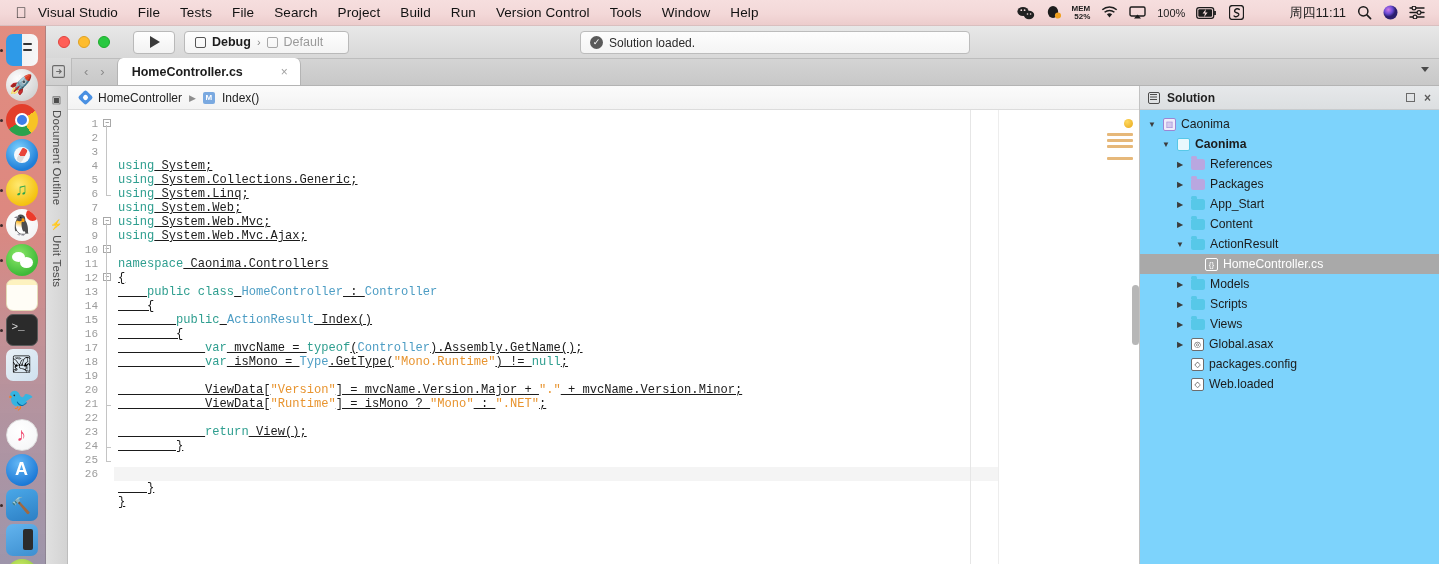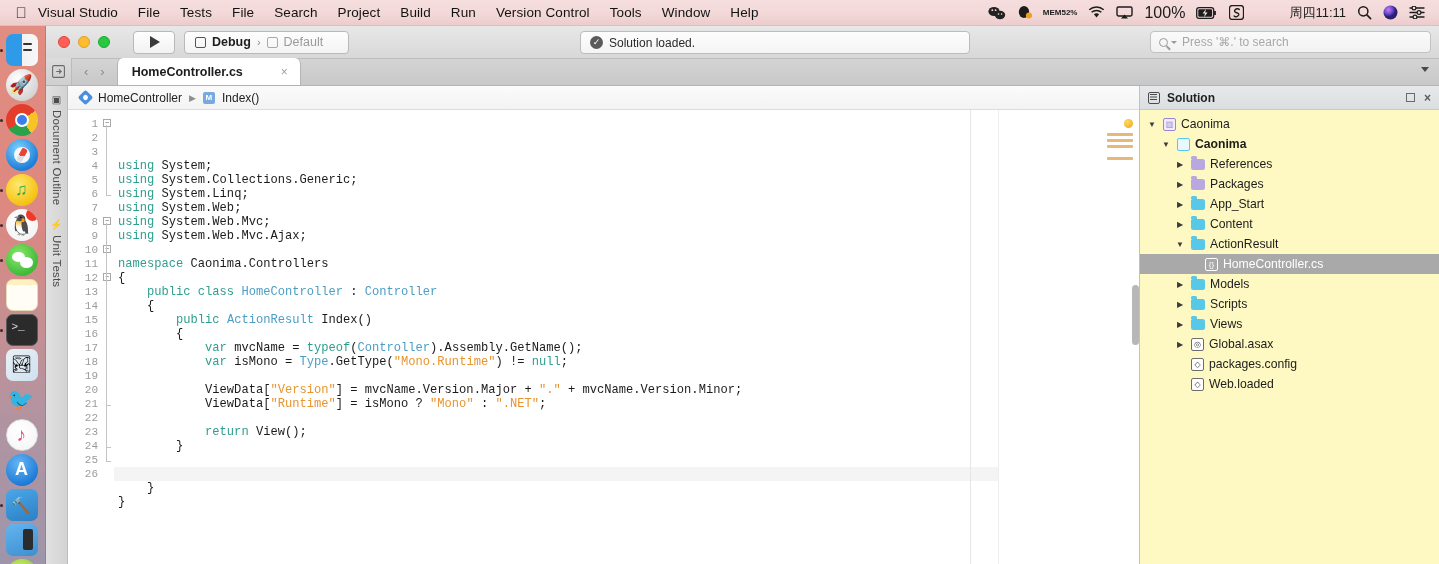--- a/index.html
+++ b/index.html
@@ -15,24 +15,24 @@
   #menubar{
     position:absolute; top:0; left:0; width:1439px; height:26px;
     background:linear-gradient(180deg,#f6dede 0%,#f3d8d8 55%,#eccccc 100%);
     display:flex; align-items:center; padding:0 8px; z-index:50;
     border-bottom:1px solid #d9bfbf;
   }
   .mb-apple{ width:26px; text-align:center; font-size:15px; color:#1c1c1c; line-height:1; }
   .mb-item{ padding:0 10px; font-size:13.5px; color:#121212; letter-spacing:.1px; }
   .mb-item.bold{ font-weight:normal; padding-left:4px;}
   .mb-right{ margin-left:auto; display:flex; align-items:center; gap:11px; padding-right:6px;}
-  .mb-right > div{ display:flex; align-items:flex-start; color:#1c1c1c; }
+  .mb-right > div{ display:flex; align-items:flex-end; color:#1c1c1c;flex-direction:column; }
   .mi-mem{ font-size:8px; line-height:8px; text-align:center; font-weight:bold; }
   .mi-clock{ font-size:13px;margin-left:34px; }
-  .mi-batt{ font-size:16px; }
+  .mi-batt{ font-size:11px; }
 
   
   #dock{
     position:absolute; left:0; top:26px; width:46px; height:538px;
     background:linear-gradient(180deg, rgba(232,126,110,.80) 0%, rgba(226,120,110,.80) 35%, rgba(176,136,150,.82) 70%, rgba(150,140,165,.85) 100%);
     border-right:1px solid rgba(120,110,120,.45);
     display:flex; flex-direction:column; align-items:center;
     padding-top:8px; gap:1px; z-index:40;
   }
   .dk{ width:34px; height:34px; position:relative; flex:0 0 auto; }
@@ -182,33 +182,33 @@
   .foldline{ position:absolute; left:4px; width:1px; background:#c4c4c4; }
   .foldend{ position:absolute; left:4px; width:5px;height:1px;background:#c4c4c4; }
   #codearea{
     flex:1; padding-top:7px; font-family:"Liberation Mono", monospace; font-size:12.1px;
     line-height:14px; color:#1b1b1b; white-space:pre; position:relative; overflow:hidden;
   }
   #codearea .ln{ height:14px; line-height:14px; padding-left:4px; }
   .kw{ color:#2e9e8f; }
   .typ{ color:#4d9dc4; }
   .str{ color:#e8942f; }
-  .ident{ color:#1b1b1b; }
+  .ident{ color:#1b1b1b;text-decoration:underline; }
   .curline{ background:#f4f4f4; }
   .colguide{ position:absolute; top:0; bottom:0; left:0; width:1px; background:#e6e6e6; }
 
   #rightmargin{ width:141px; flex:0 0 auto; background:#fff; position:relative; border-left:1px solid #ededed;}
   .warnmark{ position:absolute; right:6px; height:3px; width:26px; background:#e6b87a; border-radius:1px; }
   .warndot{ position:absolute; right:6px; width:9px;height:9px;border-radius:50%;
      background:radial-gradient(circle at 35% 30%,#ffd95e,#e8a81c); }
   .vscroll{ position:absolute; right:0; width:7px; background:#b7b7b7; border-radius:4px; }
 
   
   #solution{
-    width:300px; flex:0 0 auto; background:#fef9c3; border-left:1px solid #c2c2c2;
+    width:300px; flex:0 0 auto; background:#7dd3fc; border-left:1px solid #c2c2c2;
     display:flex; flex-direction:column;
   }
   #solhead{
     height:24px; background:linear-gradient(180deg,#e6e8ea,#dcdfe1); border-bottom:1px solid #c8cbcd;
     display:flex; align-items:center; gap:7px; padding:0 8px; font-size:12px; font-weight:bold; color:#1f1f1f;
   }
   .solicon{ width:12px;height:12px;border:1.3px solid #4b4b4b;border-radius:2px;position:relative;}
   .solicon:after{content:"";position:absolute;left:1px;top:1.5px;width:7px;height:1px;background:#4b4b4b;
      box-shadow:0 2.5px 0 #4b4b4b, 0 5px 0 #4b4b4b;}
   .headbtns{ margin-left:auto; display:flex; gap:9px; align-items:center; color:#5b5b5b; }
@@ -405,25 +405,20 @@
     <div class="configbox">
       <div class="sq"></div>
       <span class="cfg-name">Debug</span>
       <span class="cfg-sep">›</span>
       <div class="sq light"></div>
       <span class="cfg-dev">Default</span>
     </div>
     <div class="statusbar">
       <div class="chk">✓</div>
       <span>Solution loaded.</span>
-    </div>
-    <div class="searchbox">
-      <div class="mag"></div>
-      <div class="magcaret"></div>
-      <span>Press '⌘.' to search</span>
     </div>
   </div>
 
   <div id="tabbar">
     <div class="doctab-icon">
       <svg width="13" height="13" viewBox="0 0 13 13">
           <rect x=".6" y=".6" width="11.8" height="11.8" rx="1.4" fill="none" stroke="#6a6a6a" stroke-width="1.1"></rect>
           <path d="M4.2 6.5 h5 M7 4.4 l2.2 2.1 L7 8.6" stroke="#6a6a6a" stroke-width="1.1" fill="none"></path>
         </svg>
     </div>

